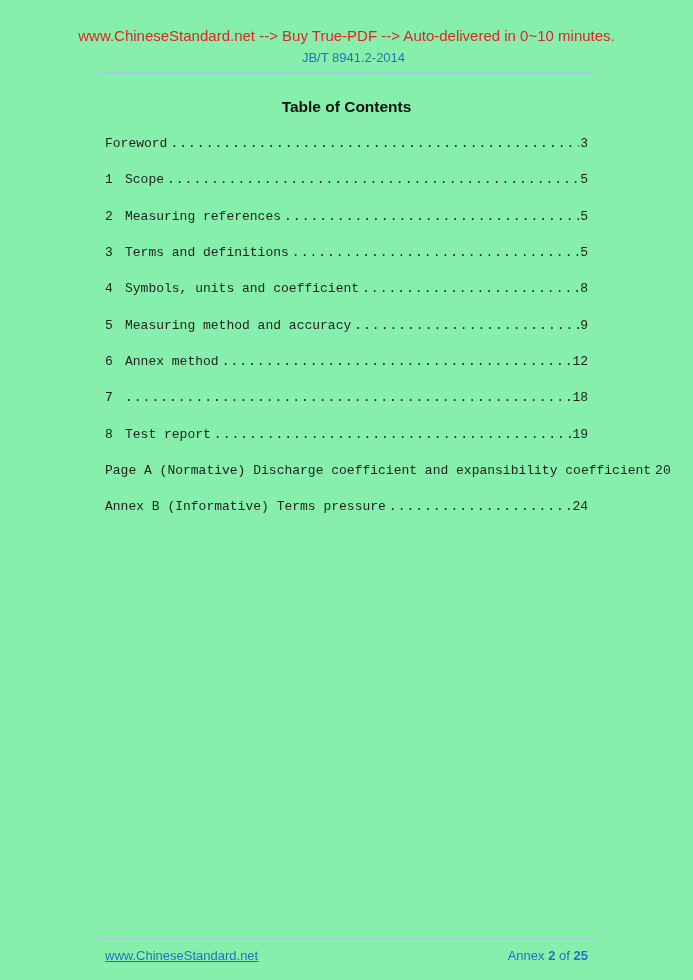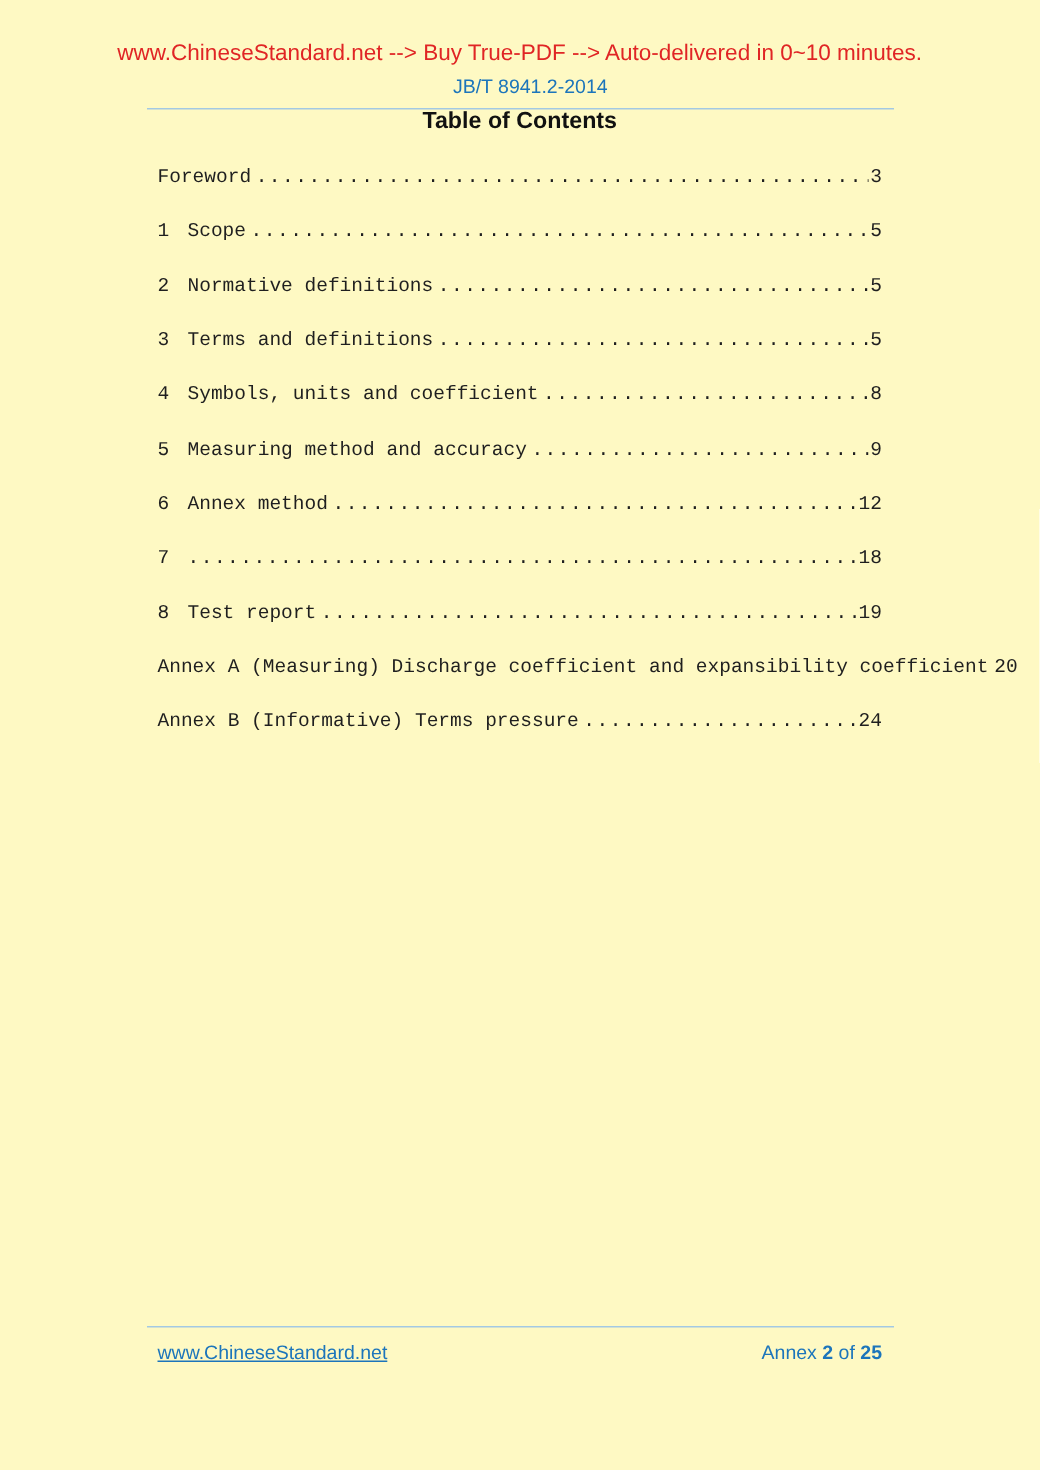--- a/index.html
+++ b/index.html
@@ -2,21 +2,21 @@
 <html><head>
 <meta charset="utf-8">
 <style>
   * { margin: 0; padding: 0; box-sizing: border-box; }
   html, body { background: #ffffff; }
   .page {
     position: relative;
     width: 693px;
     height: 980px;
     margin: 0 auto;
-    background: #fef9c3;
+    background: #86efac;
     font-family: "Liberation Sans", "DejaVu Sans", sans-serif;
     overflow: hidden;
   }
   
   .header { text-align: center; padding-top: 27px; }
   .promo {
     color: #e02525;
     font-size: 15px;
     line-height: 17px;
   }
@@ -34,20 +34,21 @@
     height: 0;
   }
   .header .rule { margin-top: 7px; }
   
   .toc-heading {
     text-align: center;
     font-weight: bold;
     font-size: 15.5px;
     line-height: 16px;
     color: #111111;
+    margin-top: 26px;
   }
   .toc {
     margin: 11px 105px 0 105px; 
     font-family: Liberation Mono, monospace;
   }
   .toc-row {
     display: flex;
     align-items: baseline;
     font-size: 13px;
     line-height: 36.33px;
@@ -62,21 +63,21 @@
     overflow: hidden;
     white-space: nowrap;
     letter-spacing: 1px;
     min-width: 0;
   }
   .toc-dots::after {
     content: "........................................................................................................................................................................................................................";
   }
   .toc-page { padding-left: 1px; flex-shrink: 0; }
   
-  .footer { position: absolute; left: 0; right: 0; top: 884px; }
+  .footer { position: absolute; left: 0; right: 0; top: 938px; }
   .footer-row {
     display: flex;
     justify-content: space-between;
     align-items: baseline;
     margin: 9px 105px 0 105px;
     font-size: 13px;
     line-height: 15px;
   }
   .footer-link {
     color: #1c75bb;
@@ -110,21 +111,21 @@
 
     <div class="toc-row">
       <span class="toc-num">1</span>
       <span class="toc-label">Scope</span>
       <span class="toc-dots"></span>
       <span class="toc-page">5</span>
     </div>
 
     <div class="toc-row">
       <span class="toc-num">2</span>
-      <span class="toc-label">Normative definitions</span>
+      <span class="toc-label">Measuring references</span>
       <span class="toc-dots"></span>
       <span class="toc-page">5</span>
     </div>
 
     <div class="toc-row">
       <span class="toc-num">3</span>
       <span class="toc-label">Terms and definitions</span>
       <span class="toc-dots"></span>
       <span class="toc-page">5</span>
     </div>
@@ -158,21 +159,21 @@
 
     <div class="toc-row">
       <span class="toc-num">8</span>
       <span class="toc-label">Test report</span>
       <span class="toc-dots"></span>
       <span class="toc-page">19</span>
     </div>
 
     <div class="toc-row">
 
-      <span class="toc-label">Annex A (Measuring) Discharge coefficient and expansibility coefficient</span>
+      <span class="toc-label">Page A (Normative) Discharge coefficient and expansibility coefficient</span>
       <span class="toc-dots"></span>
       <span class="toc-page">20</span>
     </div>
 
     <div class="toc-row">
 
       <span class="toc-label">Annex B (Informative) Terms pressure</span>
       <span class="toc-dots"></span>
       <span class="toc-page">24</span>
     </div>

